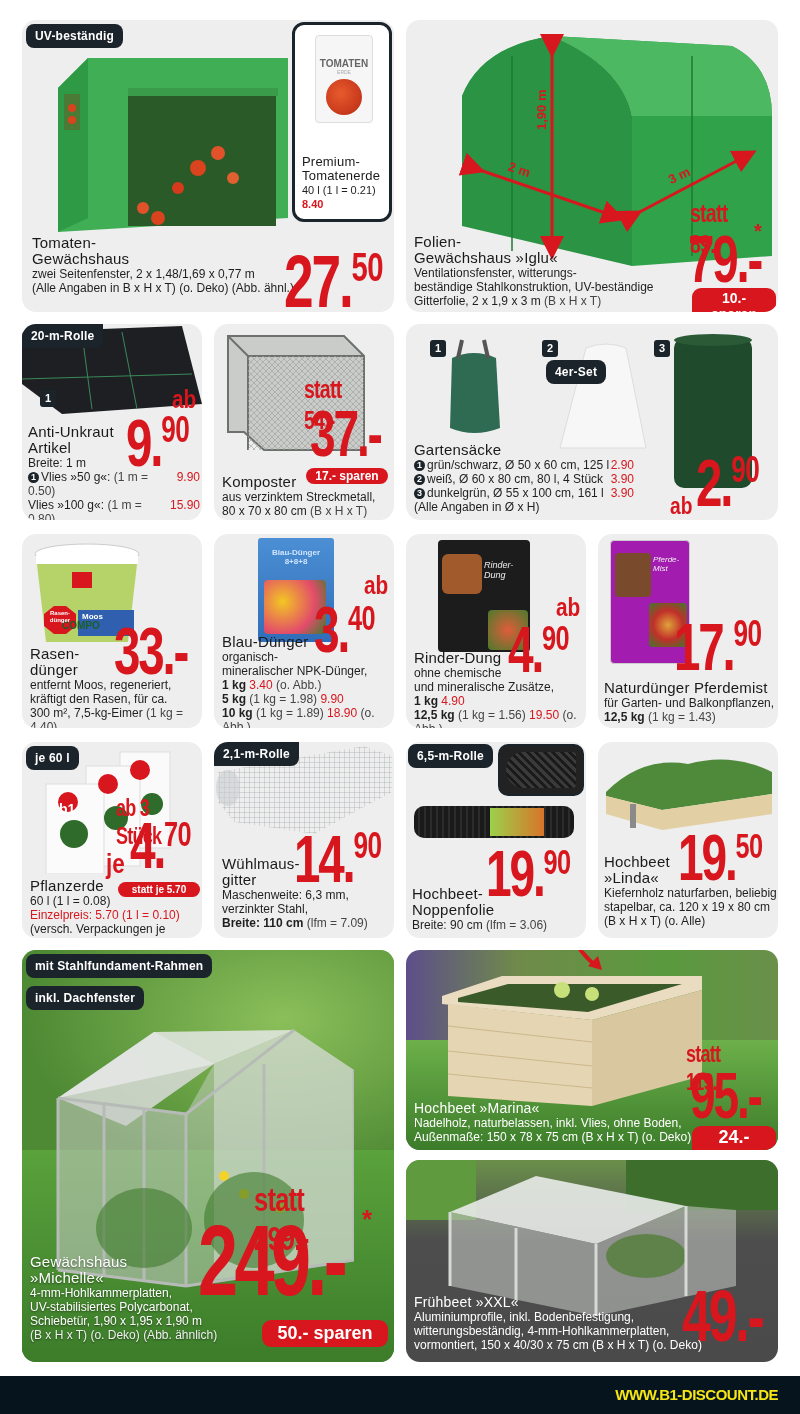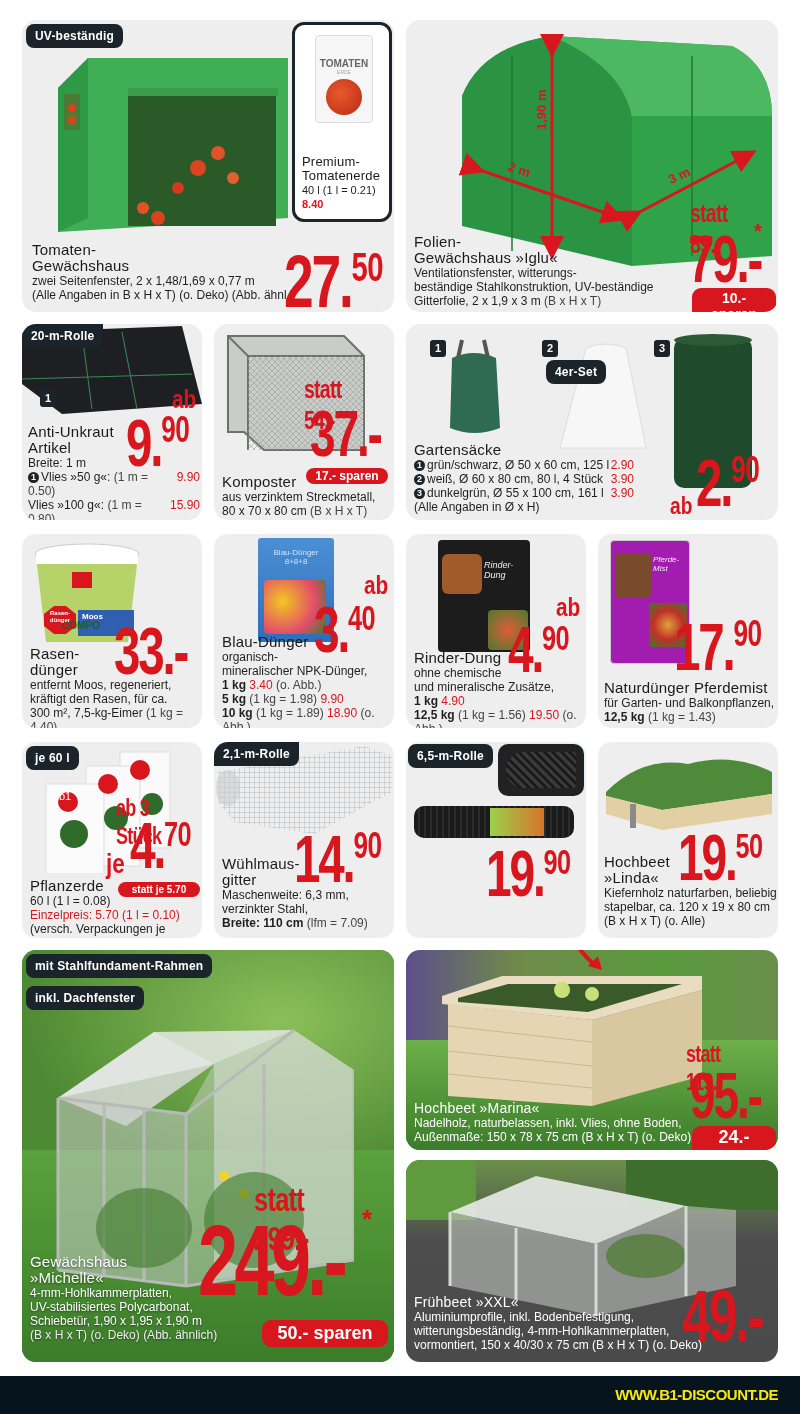--- a/index.html
+++ b/index.html
@@ -64,21 +64,21 @@
       <div style="width:36px;height:36px;border-radius:50%;background:radial-gradient(circle at 40% 40%,#e85a2c,#b82a14);margin:4px auto;"></div>
     </div>
     <div style="position:absolute;left:7px;top:130px;">
       <div class="title" style="font-size:13px;line-height:14px;">Premium-</div>
       <div class="title" style="font-size:13px;line-height:14px;">Tomatenerde</div>
       <div class="desc" style="font-size:11px;">40 l (1 l = 0.21)</div>
       <div class="desc red" style="font-size:11px;font-weight:bold;">8.40</div>
     </div>
   </div>
 
-  <div style="position:absolute;left:10px;top:222px;">
+  <div style="position:absolute;left:10px;top:215px;">
     <div class="title">Tomaten-</div>
     <div class="title">Gewächshaus</div>
     <div class="desc">zwei Seitenfenster, 2 x 1,48/1,69 x 0,77 m</div>
     <div class="desc muted">(Alle Angaben in B x H x T) (o. Deko) (Abb. ähnl.)</div>
   </div>
   <div class="price" style="left:262px;top:225px;font-size:74px;">
     <span>27.</span><span class="cents">50</span>
   </div>
 </div>
 
@@ -231,21 +231,21 @@
     <div class="title">Rasen-</div>
     <div class="title">dünger</div>
     <div class="desc">entfernt Moos, regeneriert,</div>
     <div class="desc">kräftigt den Rasen, für ca.</div>
     <div class="desc"><span>300 m², 7,5-kg-Eimer</span> <span class="muted">(1 kg = 4.40)</span></div>
   </div>
 </div>
 
 <div class="card" style="left:214px;top:534px;width:180px;height:194px;">
   <div class="img" style="left:44px;top:4px;width:76px;height:104px;background:linear-gradient(#4c8fd4,#2f6db8);border-radius:3px;">
-    <div style="color:#cfe4ff;font-weight:normal;font-size:8px;text-align:center;margin-top:10px;padding:0 10px;">Blau-Dünger 8+8+8</div>
+    <div style="color:#cfe4ff;font-weight:bold;font-size:8px;text-align:center;margin-top:10px;padding:0 10px;">Blau-Dünger 8+8+8</div>
     <div style="position:absolute;left:6px;top:42px;width:62px;height:54px;background:radial-gradient(circle at 30% 40%,#f3c623,#e24c6a 60%,#3b7d2c);border-radius:4px;"></div>
   </div>
   <div class="ab" style="left:150px;top:36px;">ab</div>
   <div class="price" style="left:100px;top:64px;font-size:64px;">
     <span>3.</span><span class="cents">40</span>
   </div>
   <div style="position:absolute;left:8px;top:100px;width:170px;">
     <div class="title">Blau-Dünger</div>
     <div class="desc">organisch-</div>
     <div class="desc">mineralischer NPK-Dünger,</div>
@@ -297,21 +297,21 @@
         <rect x="54" y="18" width="54" height="100" fill="#fafafa" stroke="#ddd"></rect>
         <rect x="14" y="36" width="58" height="90" fill="#fbfbfb" stroke="#ddd"></rect>
         <circle cx="36" cy="54" r="10" fill="#d8161e"></circle>
         <circle cx="76" cy="36" r="10" fill="#d8161e"></circle>
         <circle cx="108" cy="22" r="10" fill="#d8161e"></circle>
         <circle cx="42" cy="86" r="14" fill="#2f6b2a"></circle>
         <circle cx="84" cy="70" r="12" fill="#2f6b2a"></circle>
         <circle cx="120" cy="56" r="11" fill="#2f6b2a"></circle>
       </svg>
   </div>
-  <div style="position:absolute;left:37px;top:48px;color:#fff;font-weight:normal;font-size:11px;">b1</div>
+  <div style="position:absolute;left:37px;top:59px;color:#fff;font-weight:bold;font-size:14px;">b1</div>
   <div class="tag rounded" style="left:4px;top:4px;">je 60 l</div>
   <div class="statt" style="left:94px;top:52px;font-size:24px;">ab 3 Stück</div>
   <div class="ab" style="left:84px;top:106px;font-size:28px;">je</div>
   <div class="price" style="left:108px;top:72px;font-size:64px;">
     <span>4.</span><span class="cents">70</span>
   </div>
   <div class="save" style="left:96px;top:140px;width:82px;font-size:10px;padding:2px 8px;">statt je 5.70</div>
   <div style="position:absolute;left:8px;top:136px;">
     <div class="title">Pflanzerde</div>
     <div class="desc">60 l (1 l = 0.08)</div>
@@ -347,20 +347,25 @@
   <div class="tag rounded" style="left:2px;top:2px;">6,5-m-Rolle</div>
   <div style="position:absolute;left:92px;top:2px;width:86px;height:52px;background:#222;border:2px solid #1b232b;border-radius:10px;">
     <div style="position:absolute;inset:6px;background:repeating-linear-gradient(45deg,#3a3a3a 0 3px,#1a1a1a 3px 6px);border-radius:20px 4px 4px 20px;"></div>
   </div>
   <div class="img" style="left:8px;top:64px;width:160px;height:36px;">
     <div style="position:absolute;left:0;top:0;width:160px;height:32px;background:repeating-linear-gradient(90deg,#1a1a1a 0 4px,#2c2c2c 4px 6px);border-radius:10px;"></div>
     <div style="position:absolute;left:76px;top:2px;width:54px;height:28px;background:linear-gradient(90deg,#9bd14a,#d9742a);"></div>
   </div>
   <div class="price" style="left:80px;top:100px;font-size:64px;">
     <span>19.</span><span class="cents">90</span>
+  </div>
+  <div style="position:absolute;left:6px;top:144px;">
+    <div class="title">Hochbeet-</div>
+    <div class="title">Noppenfolie</div>
+    <div class="desc"><span>Breite: 90 cm</span> <span class="muted">(lfm = 3.06)</span></div>
   </div>
 </div>
 
 <div class="card" style="left:598px;top:742px;width:180px;height:196px;">
   <div class="img" style="left:4px;top:6px;width:172px;height:84px;">
     <svg width="172" height="84">
         <path d="M4,44 Q40,8 86,16 Q130,4 170,24 L170,46 L60,62 L4,48 Z" fill="#4f8a3a"></path>
         <polygon points="4,48 60,62 170,46 170,66 60,82 4,66" fill="#e3cfa4"></polygon>
         <rect x="28" y="56" width="6" height="24" fill="#8a8a8a"></rect>
       </svg>

